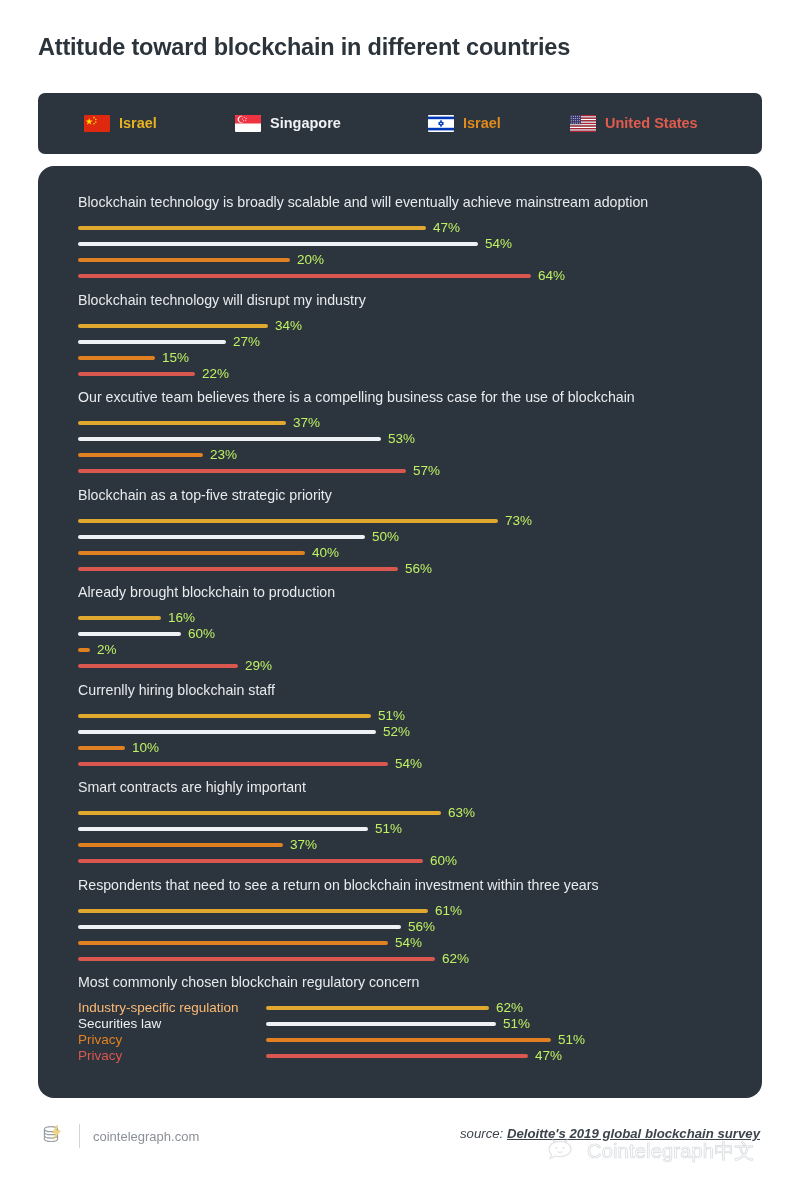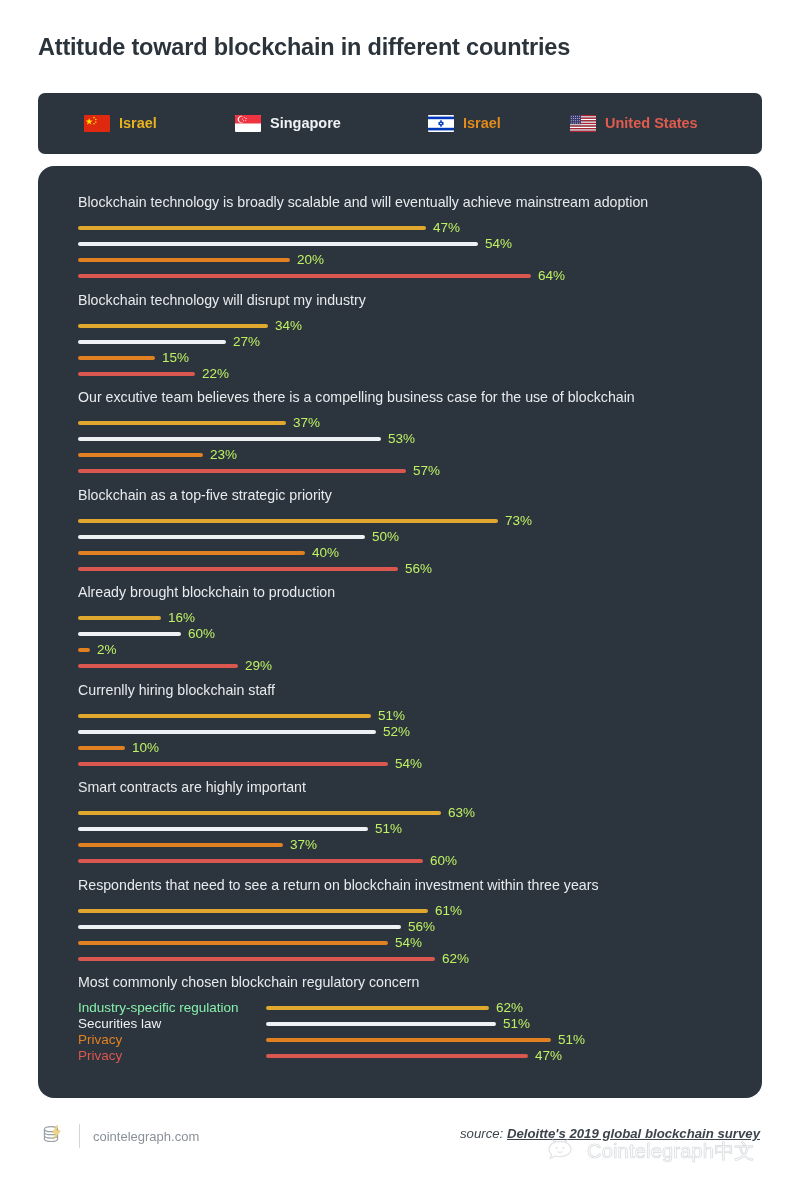--- a/index.html
+++ b/index.html
@@ -486,21 +486,21 @@
         <div class="bar-row">
           <div class="bar-rail">
             <span class="bar" style="width: 357px; background: rgb(217, 87, 79);"></span>
             <span class="bar-value">62%</span>
           </div>
         </div>
       </div>
       <div class="group" style="top: 808px;">
         <div class="group-title">Most commonly chosen blockchain regulatory concern</div>
         <div class="bar-row">
-          <span class="bar-inline-label" style="color: #86efac;">Industry-specific regulation</span>
+          <span class="bar-inline-label" style="color: #fdba74;">Industry-specific regulation</span>
           <div class="bar-rail">
             <span class="bar" style="width: 223px; background: rgb(224, 168, 46);"></span>
             <span class="bar-value">62%</span>
           </div>
         </div>
         <div class="bar-row">
           <span class="bar-inline-label" style="color: rgb(238, 242, 245);">Securities law</span>
           <div class="bar-rail">
             <span class="bar" style="width: 230px; background: rgb(238, 242, 245);"></span>
             <span class="bar-value">51%</span>

